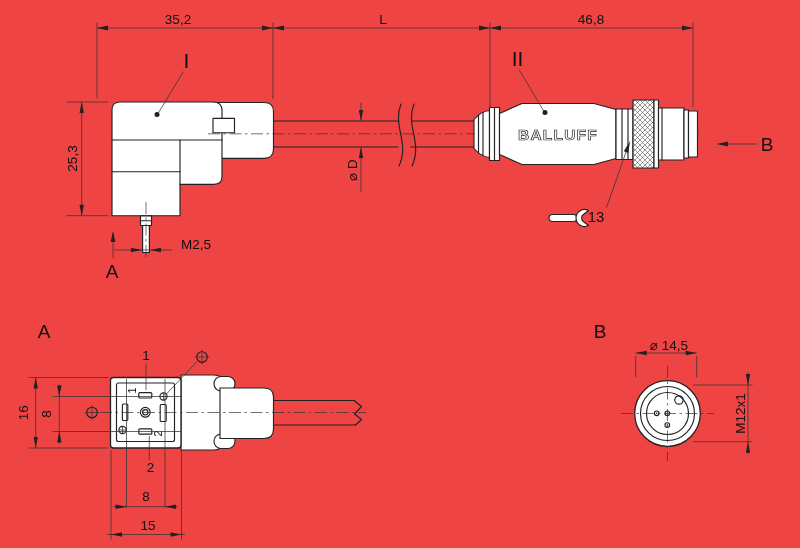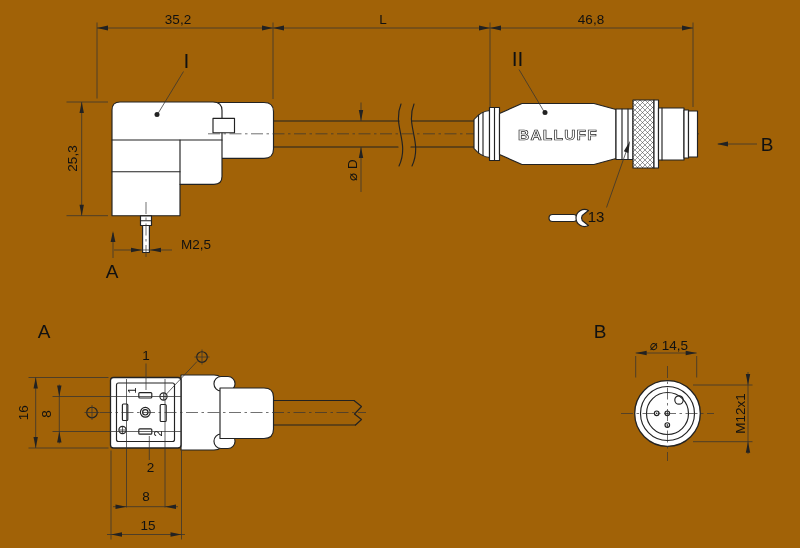--- a/index.html
+++ b/index.html
@@ -1,16 +1,16 @@
 <!DOCTYPE html>
 <html><head>
 <meta charset="utf-8">
 <style>
   html,body{margin:0;padding:0;background:#fff;}
-  #stage{position:relative;width:800px;height:548px;background:#a16207;overflow:hidden;}
+  #stage{position:relative;width:800px;height:548px;background:#ef4444;overflow:hidden;}
   svg{display:block;}
   
   .s  {stroke:#222;stroke-width:1.15;fill:none;stroke-linejoin:round;stroke-linecap:round;}
   .sw {stroke:#222;stroke-width:1.15;fill:#fff;stroke-linejoin:round;}
   .sb {stroke:#222;stroke-width:1.3;fill:#fff;stroke-linejoin:round;}
   
   .d  {stroke:#333;stroke-width:0.75;fill:none;}
   
   .cl {stroke:#333;stroke-width:0.7;fill:none;stroke-dasharray:12 3.5 2.5 3.5;}
   

